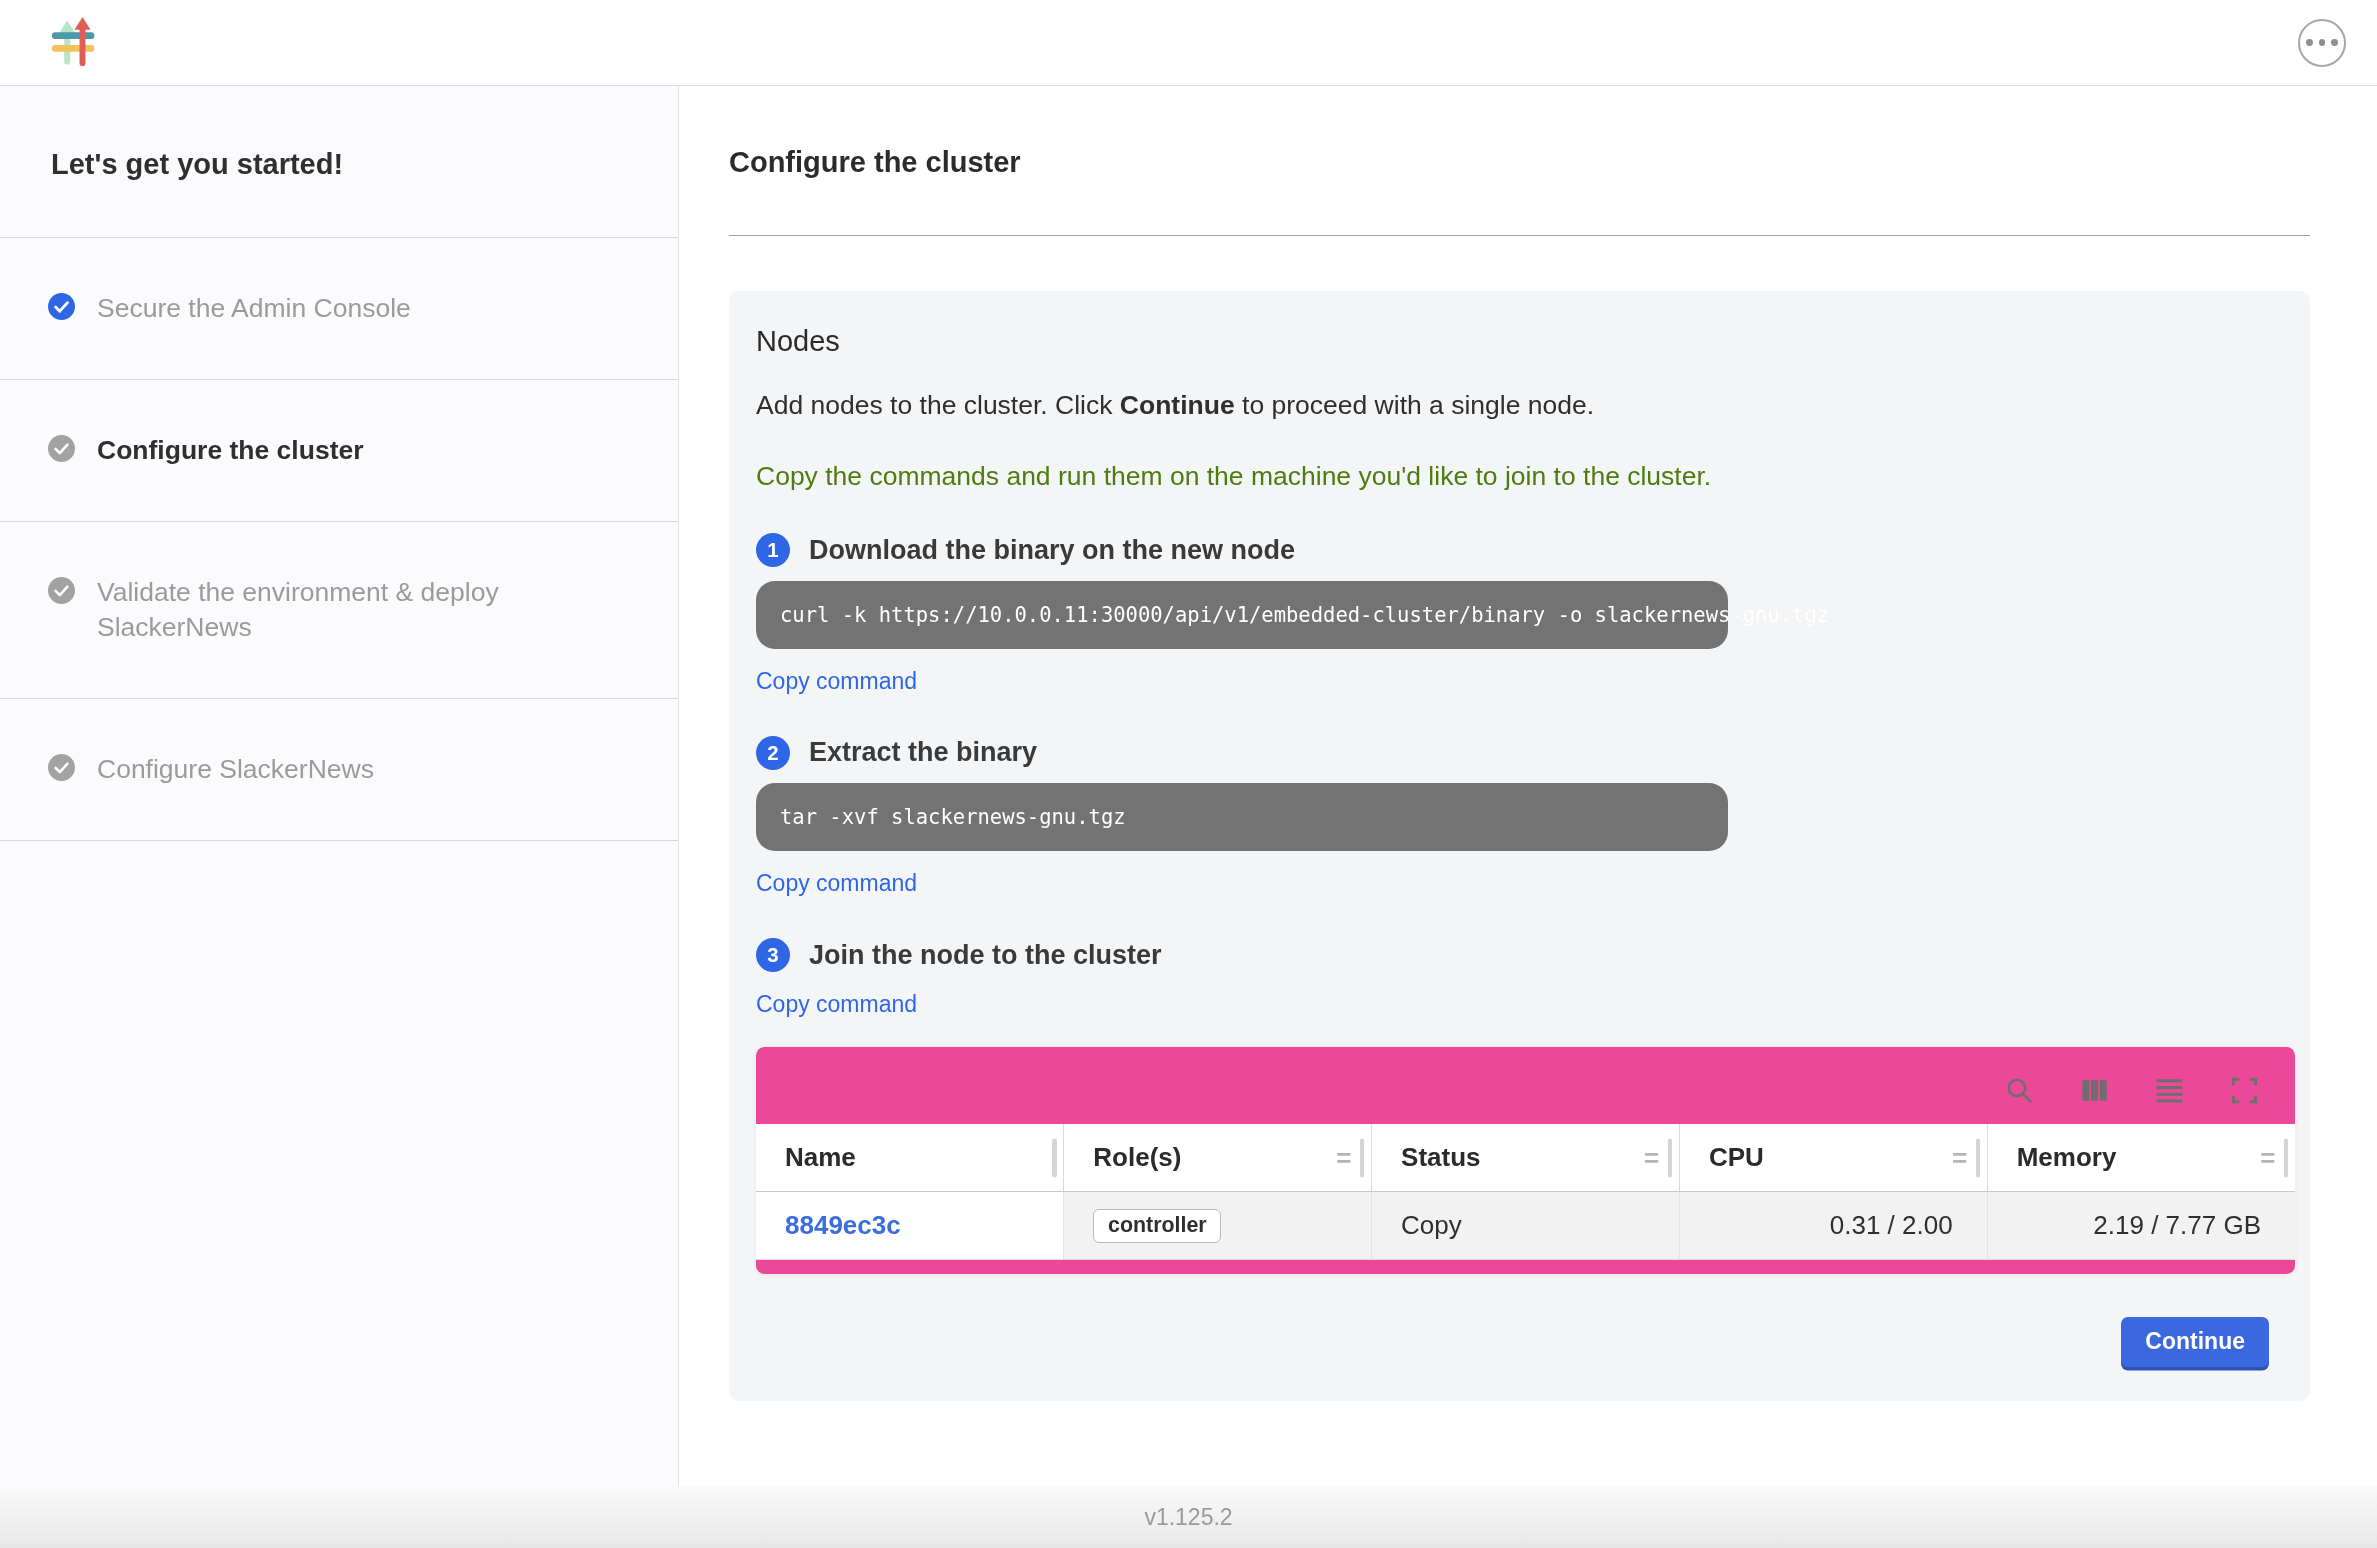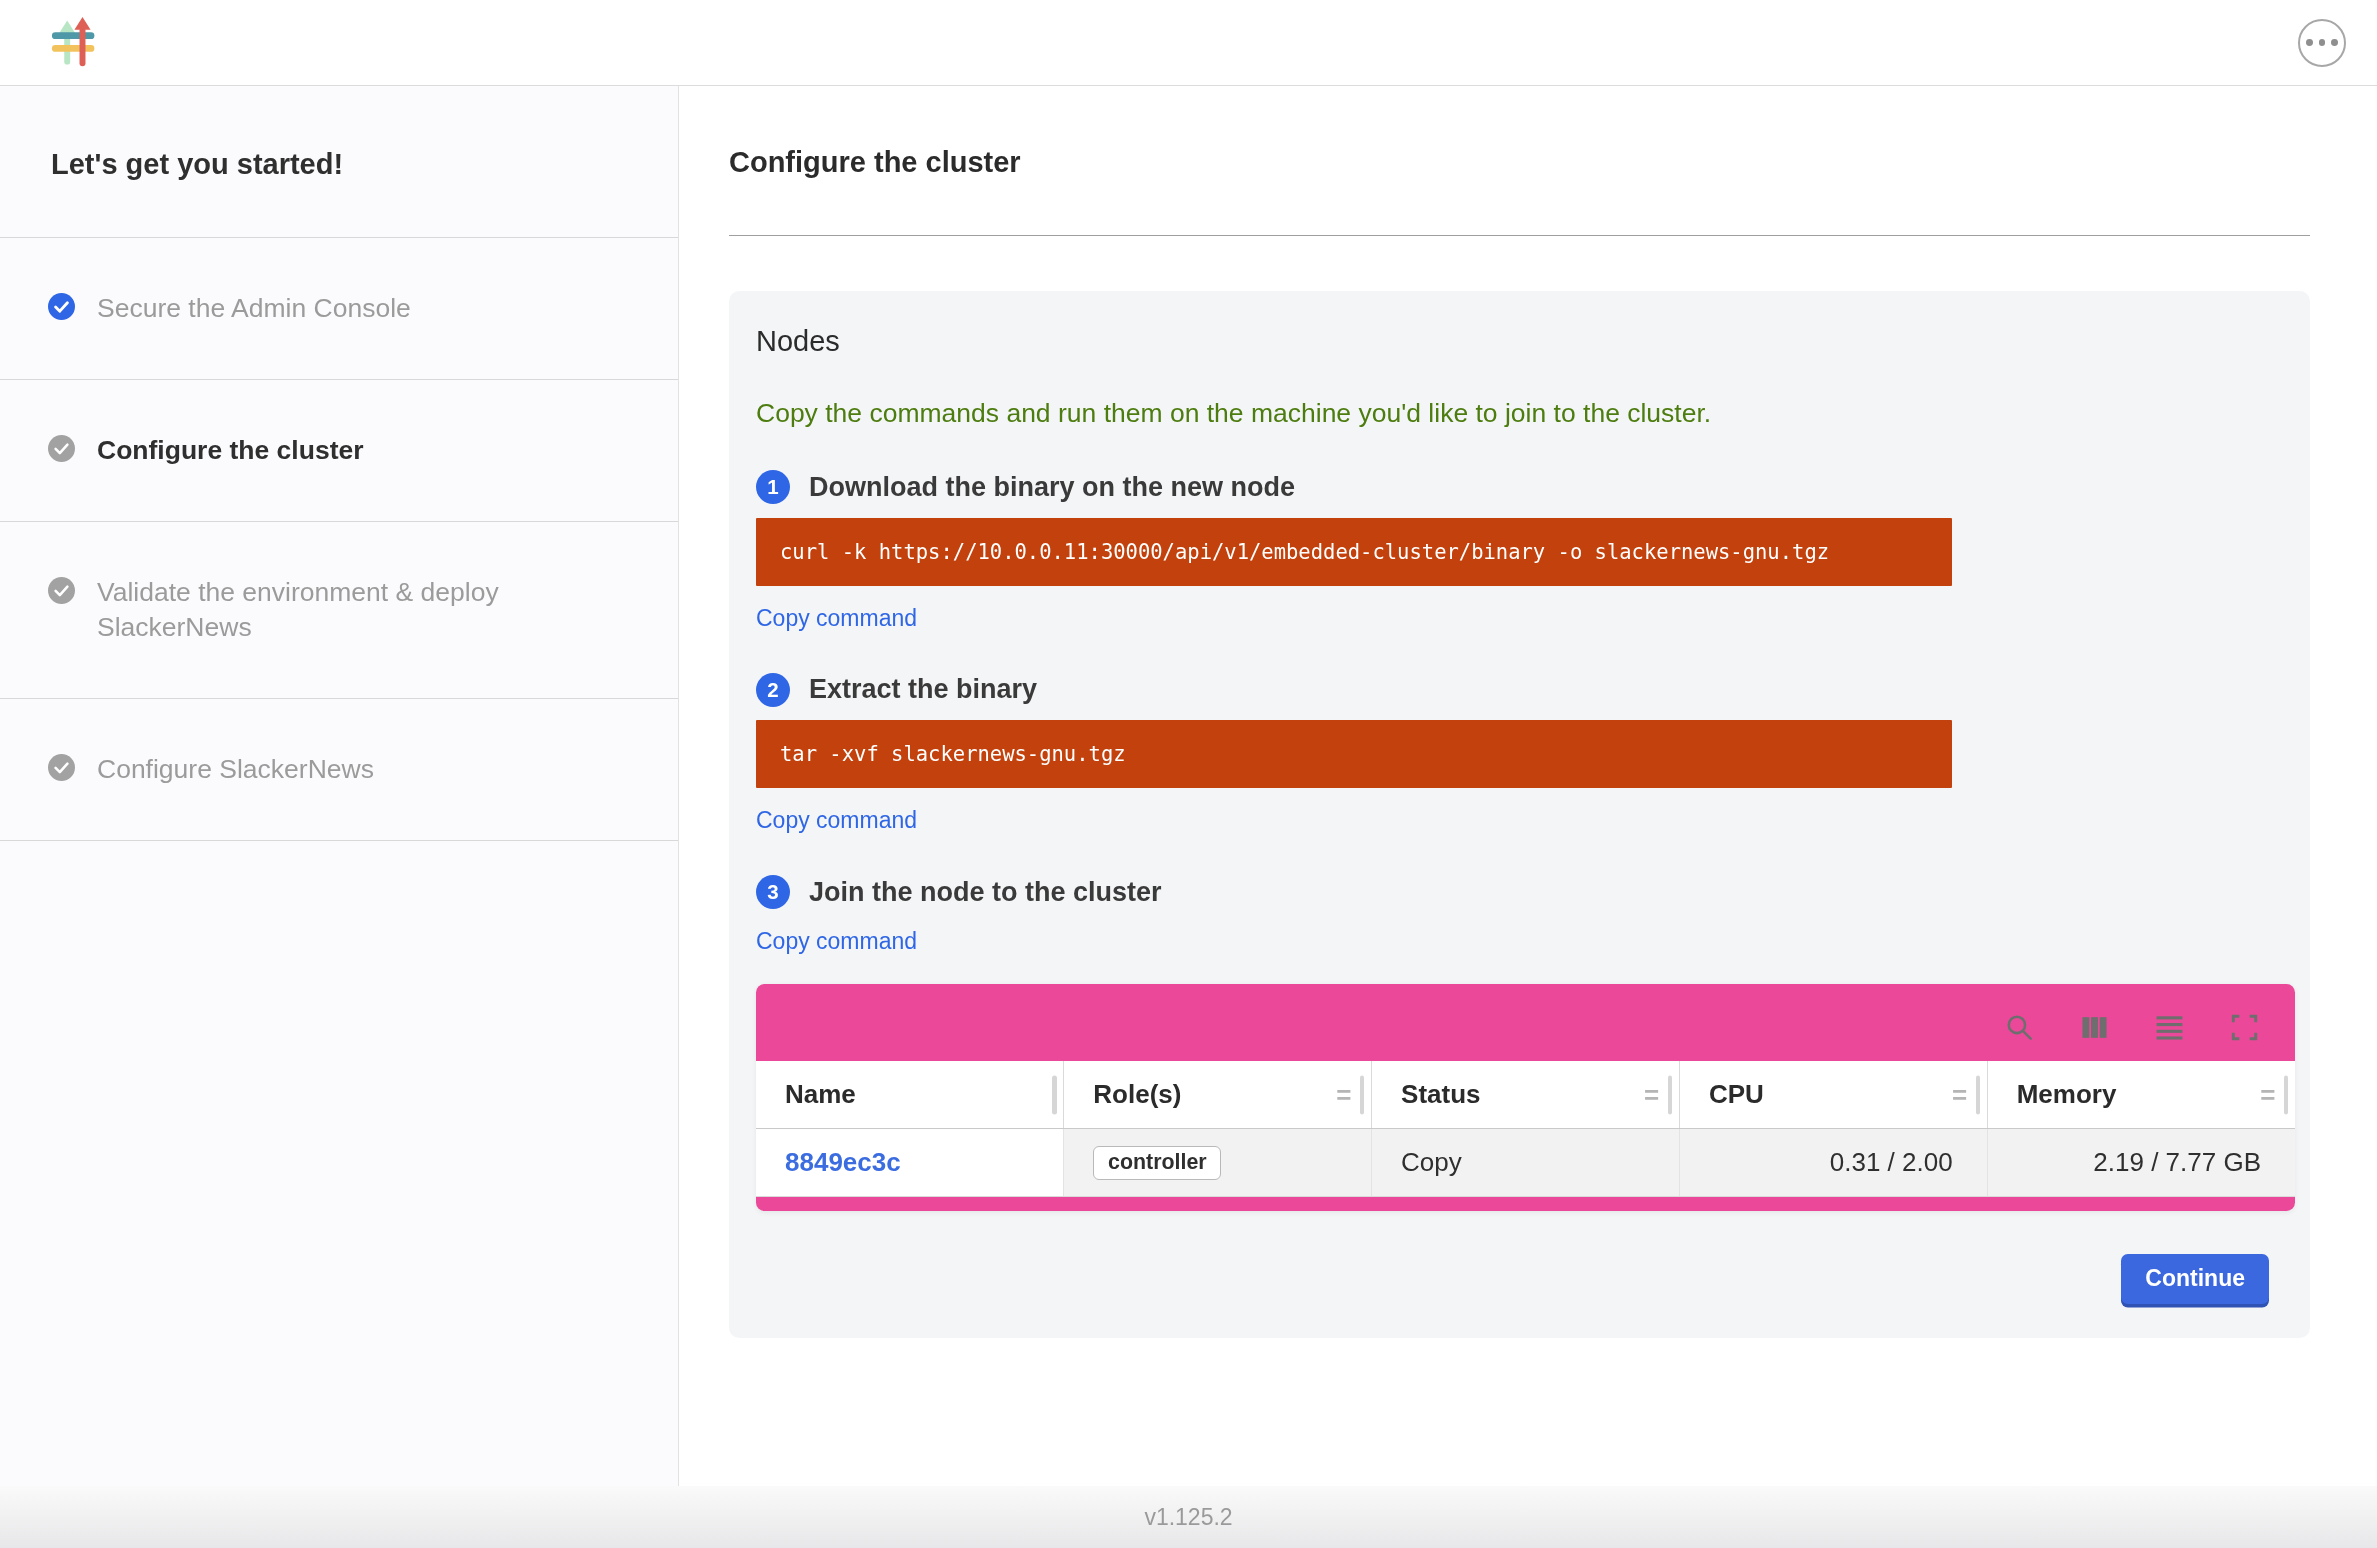--- a/index.html
+++ b/index.html
@@ -40,21 +40,21 @@
   .card h2 { font-size:29px; font-weight:normal; color:#2b2b2b; }
   .card .desc { margin-top:32px; font-size:26.5px; color:#2f2f2f; }
   .card .desc b { font-weight:bold; }
   .card .hint { margin-top:40px; font-size:26.5px; color:#4d7c0f; }
 
   .step { margin-top:41px; }
   .step-head { display:flex; align-items:center; gap:19px; }
   .step-num { width:34px; height:34px; border-radius:50%; background:#2e66e5; color:#ffffff;
               font-size:20.5px; font-weight:bold; display:flex; align-items:center; justify-content:center; }
   .step-title { font-size:27px; font-weight:bold; color:#3a3a3a; }
-  .codeblock { margin-top:13.7px; width:1196px; height:68px; background:#c2410c; border-radius:1px;
+  .codeblock { margin-top:13.7px; width:972px; height:68px; background:#737373; border-radius:19px;
                display:flex; align-items:center; padding:0 24px;
                font-family:"DejaVu Sans Mono", monospace; font-size:20.5px; color:#ffffff; white-space:pre; }
   .copy-link { display:inline-block; margin-top:19px; font-size:23px; color:#2e66e5;
                text-decoration:none; cursor:pointer; }
 
   
   .table-card { margin-top:29px; background:#ec4899; border-radius:8.5px;
                 box-shadow:0 1.7px 5.1px rgba(0,0,0,0.06); padding:0 0 13.7px 0; width:1539px; }
   .table-toolbar { display:flex; justify-content:flex-end; align-items:center; gap:41px;
                    padding:26px 34px 17px; }
@@ -148,20 +148,21 @@
       </div>
     </nav>
 
     <main class="main">
       <h1 class="main-title">Configure the cluster</h1>
       <hr class="main-rule">
 
       <section class="card">
         <h2>Nodes</h2>
 
+        <p class="desc"><span>Add nodes to the cluster. Click </span><b>Continue</b><span> to proceed with a single node.</span></p>
 
         <p class="hint">Copy the commands and run them on the machine you'd like to join to the cluster.</p>
 
         <div class="step">
           <div class="step-head">
             <span class="step-num">1</span>
             <span class="step-title">Download the binary on the new node</span>
           </div>
           <div class="codeblock">curl -k https://10.0.0.11:30000/api/v1/embedded-cluster/binary -o slackernews-gnu.tgz</div>
           <a class="copy-link">Copy command</a>

